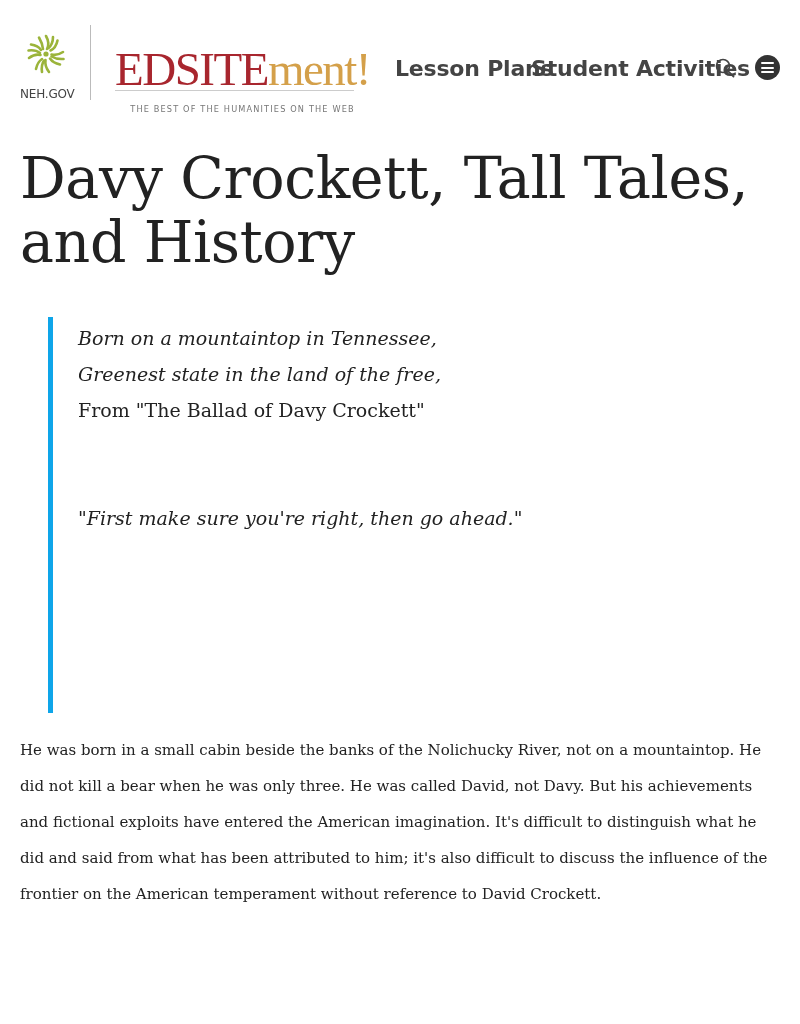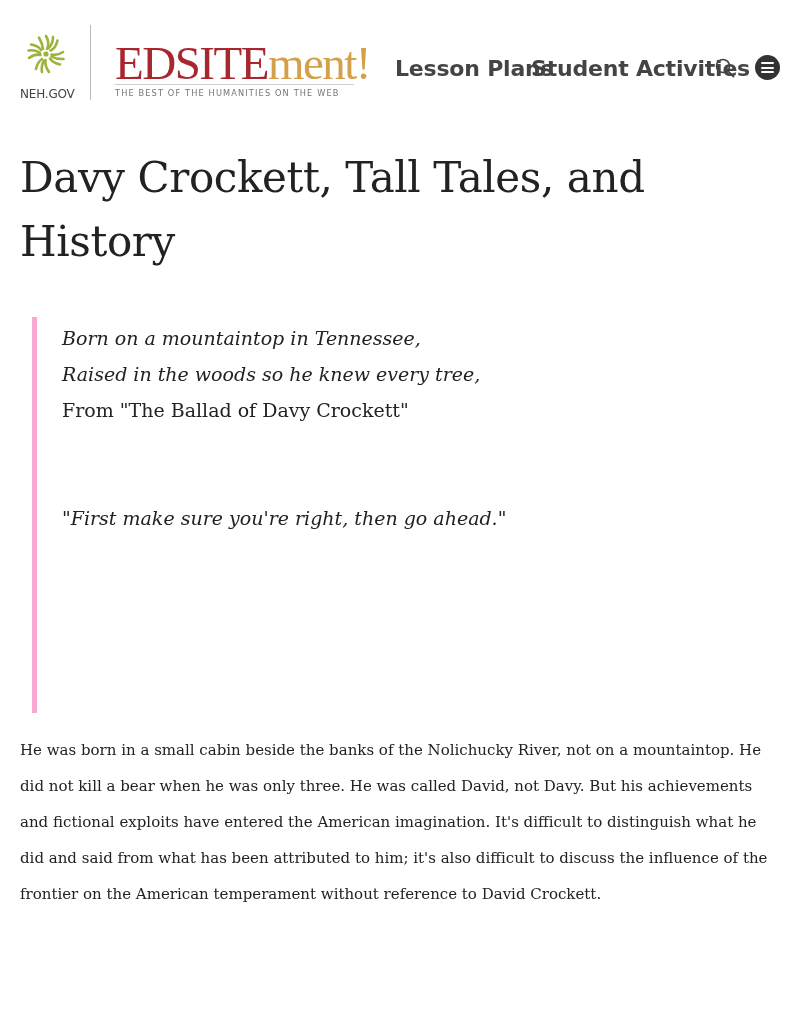--- a/index.html
+++ b/index.html
@@ -5,39 +5,39 @@
     * { box-sizing: border-box; margin: 0; padding: 0; }
     html, body { width: 800px; height: 1024px; background: #ffffff; overflow: hidden; }
     body { font-family: "DejaVu Serif", serif; color: #222222; position: relative; }
 
     
     .header { position: absolute; left: 0; top: 0; width: 800px; height: 120px; }
     .neh-logo { position: absolute; left: 20px; top: 32px; width: 56px; text-align: center; }
     .neh-emblem { display: block; width: 44px; height: 44px; margin: 0 auto 0 4px; }
     .neh-text { position: absolute; left: 0; top: 55px; font-family: "DejaVu Sans", sans-serif; font-size: 12px; color: #444; letter-spacing: -0.2px; white-space: nowrap; }
     .logo-divider { position: absolute; left: 90px; top: 25px; width: 1px; height: 75px; background: #bbbbbb; }
-    .edsite-logo { position: absolute; left: 115px; top: 38px; }
+    .edsite-logo { position: absolute; left: 115px; top: 44px; text-align: center; }
     .edsite-word { font-family: "Liberation Serif", serif; font-size: 47px; line-height: 50px; letter-spacing: -1.5px; white-space: nowrap; }
     .edsite-word .red { color: #a8262e; }
     .edsite-word .gold { color: #d4a04a; }
     .edsite-underline { width: 239px; height: 1px; background: #cccccc; margin-top: -4px; }
-    .edsite-tagline { font-family: "DejaVu Sans", sans-serif; font-size: 8.2px; color: #777; letter-spacing: 1.15px; margin-top: 3px; white-space: nowrap; }
+    .edsite-tagline { font-family: "DejaVu Sans", sans-serif; font-size: 8.2px; color: #777; letter-spacing: 1.15px; margin-top: 13px; white-space: nowrap; }
 
     .nav { position: absolute; top: 56px; font-family: "DejaVu Sans", sans-serif; font-weight: bold; font-size: 22px; color: #444; white-space: nowrap; letter-spacing: -0.2px; }
     .nav-lesson { left: 395px; }
     .nav-student { left: 531px; }
     .search-btn { position: absolute; left: 714px; top: 57px; width: 22px; height: 22px; cursor: pointer; }
     .menu-btn { position: absolute; left: 755px; top: 55px; width: 25px; height: 25px; border-radius: 50%; background: #333333; cursor: pointer; }
     .menu-btn span { position: absolute; left: 6px; width: 13px; height: 2px; background: #fff; border-radius: 1px; }
 
     
-    .page-title { position: absolute; left: 20px; top: 146px; width: 760px; font-family: "DejaVu Serif", serif; font-size: 42px; line-height: 64px; font-weight: normal; color: #222; letter-spacing: -0.4px; }
+    .page-title { position: absolute; left: 20px; top: 146px; width: 760px; font-family: "DejaVu Serif", serif; font-size: 57px; line-height: 64px; font-weight: normal; color: #222; letter-spacing: -0.4px; }
 
     
-    .quote { position: absolute; left: 32px; top: 317px; width: 740px; height: 396px; border-left: 5px solid #f9a8d4; padding-left: 25px; padding-top: 3px; }
+    .quote { position: absolute; left: 48px; top: 317px; width: 740px; height: 396px; border-left: 5px solid #0ea5e9; padding-left: 25px; padding-top: 3px; }
     .quote p { font-size: 19px; line-height: 36px; color: #222; white-space: nowrap; }
     .quote .it { font-style: italic; }
     .quote .gap { height: 36px; }
 
     
     .body-text { position: absolute; left: 20px; top: 732px; width: 760px; font-size: 15px; line-height: 36px; color: #222; }
   </style>
 </head>
 <body>
 
@@ -83,20 +83,20 @@
     <span style="top:7px;"></span>
     <span style="top:11.5px;"></span>
     <span style="top:16px;"></span>
   </div>
 </header>
 
 <h1 class="page-title">Davy Crockett, Tall Tales, and History</h1>
 
 <blockquote class="quote">
   <p class="it">Born on a mountaintop in Tennessee,</p>
-  <p class="it">Raised in the woods so he knew every tree,</p>
+  <p class="it">Greenest state in the land of the free,</p>
   <p>From "The Ballad of Davy Crockett"</p>
   <div class="gap"></div>
   <div class="gap"></div>
   <p><span>"</span><span class="it">First make sure you're right, then go ahead.</span><span>"</span></p>
 </blockquote>
 
 <p class="body-text">He was born in a small cabin beside the banks of the Nolichucky River, not on a mountaintop. He did not kill a bear when he was only three. He was called David, not Davy. But his achievements and fictional exploits have entered the American imagination. It's difficult to distinguish what he did and said from what has been attributed to him; it's also difficult to discuss the influence of the frontier on the American temperament without reference to David Crockett.</p>
 
 </body></html>

